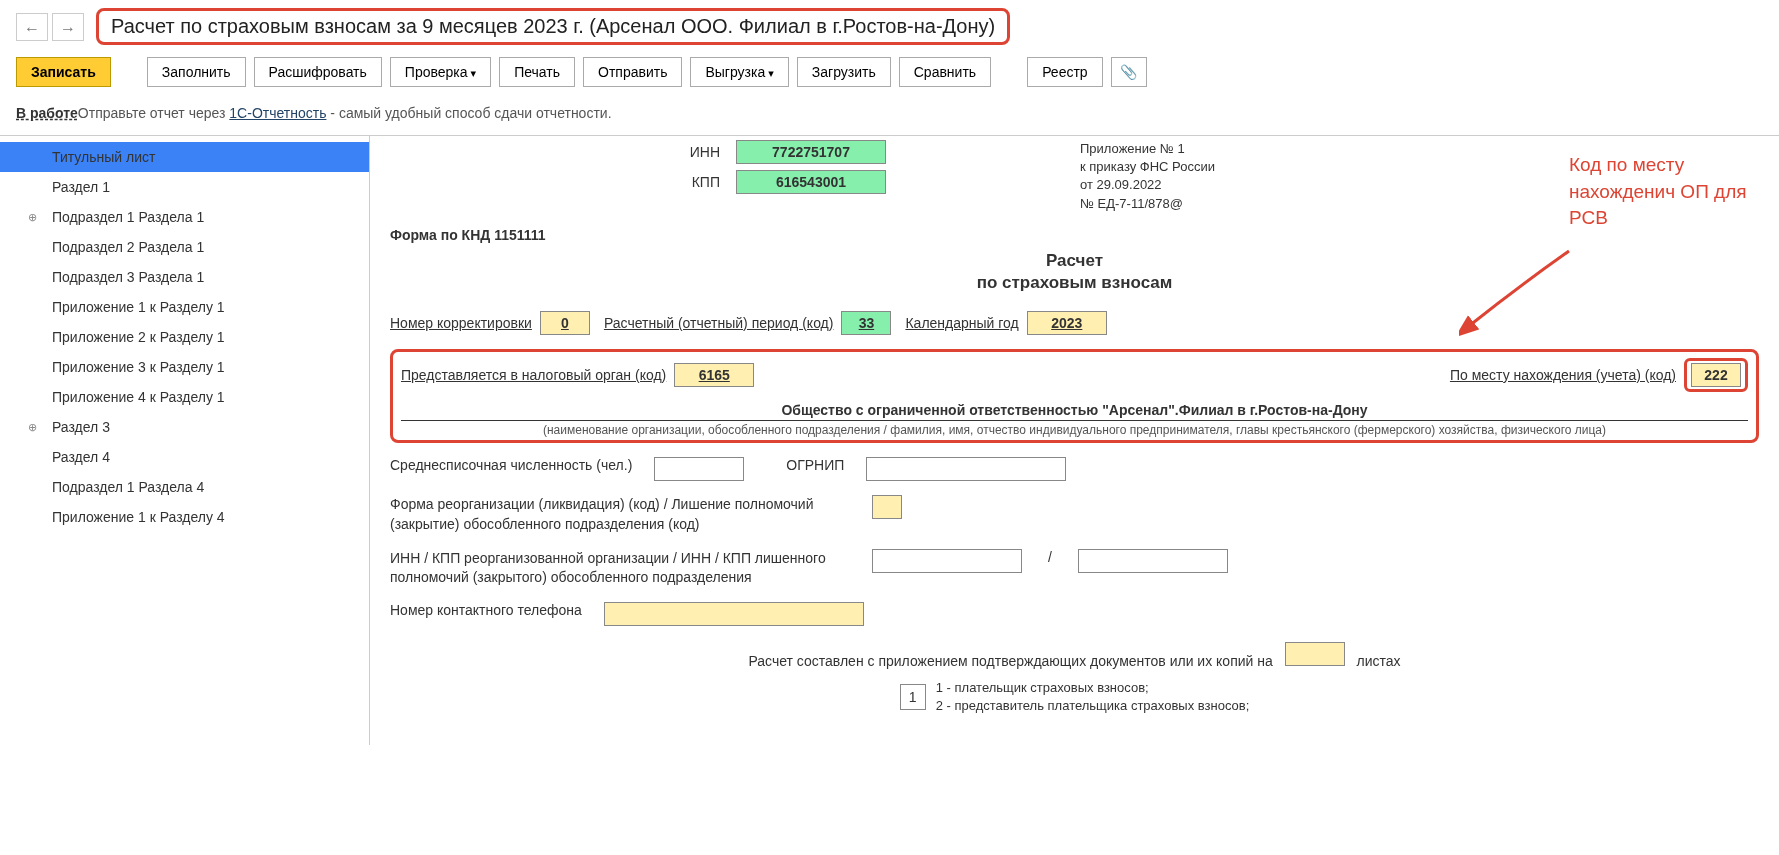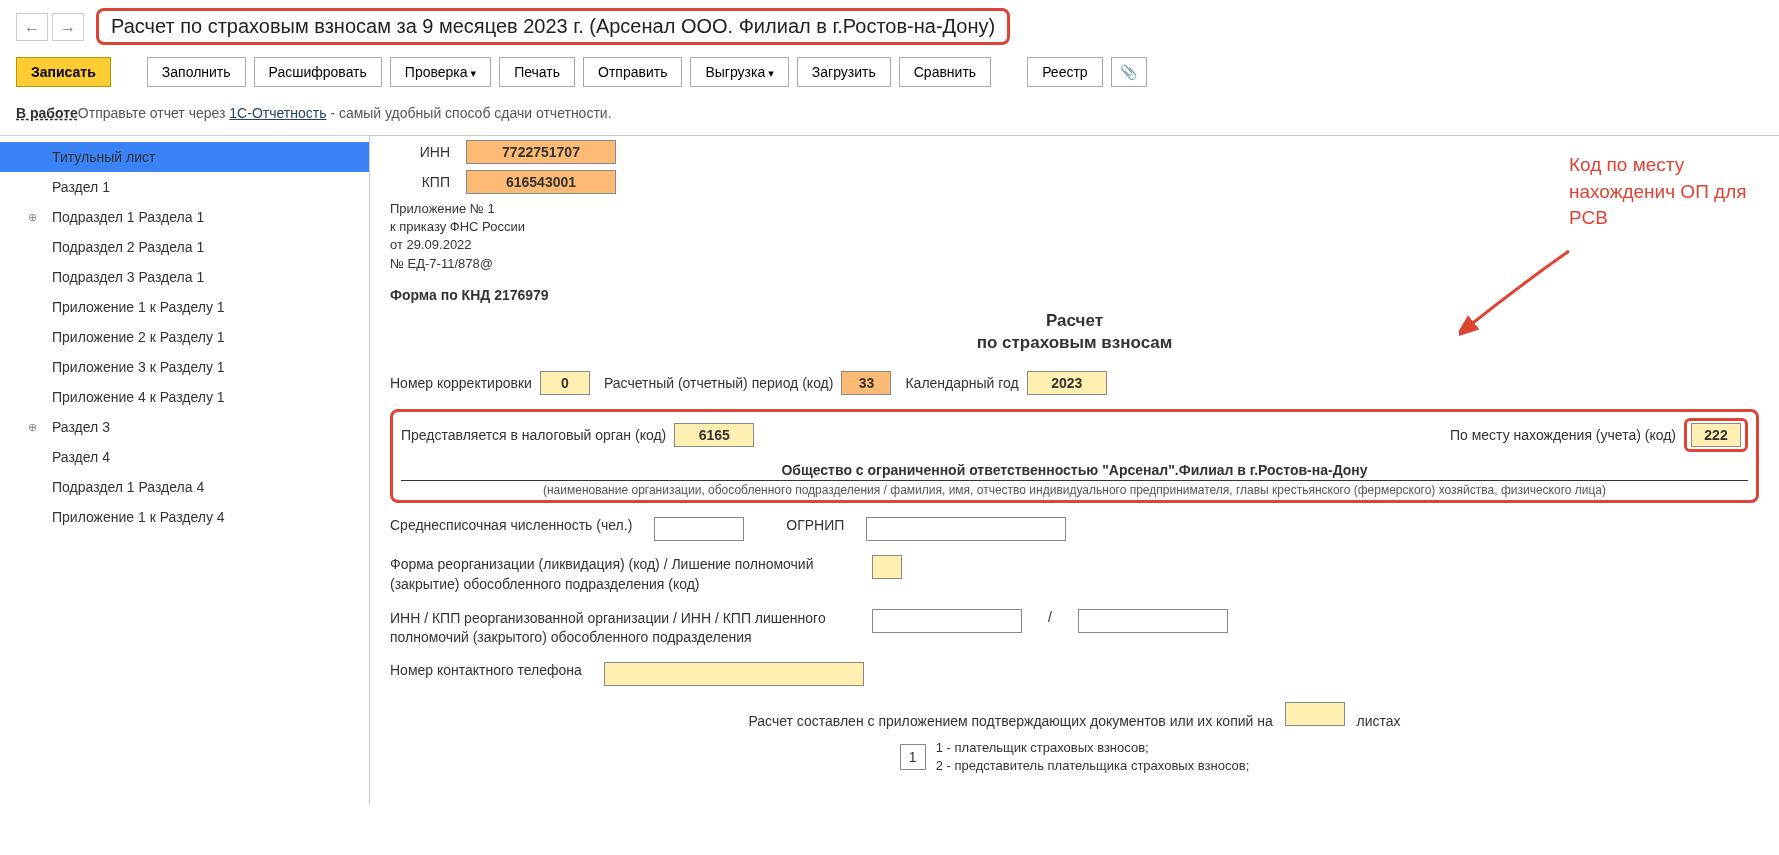--- a/index.html
+++ b/index.html
@@ -25,36 +25,36 @@
 .main { display: flex; border-top: 1px solid #ccc; }
 
 .sidebar { width: 370px; border-right: 1px solid #ccc; padding: 6px 0; }
 .tree-item { padding: 7px 10px 7px 52px; cursor: pointer; position: relative; }
 .tree-item.active { background: #3b82f6; }
 .tree-exp { position: absolute; left: 28px; top: 9px; color: #888; font-size: 11px; }
 
 .content { flex: 1; padding: 4px 20px 30px; position: relative; overflow: auto; }
 
 .hdr-row { display: flex; align-items: center; gap: 10px; margin-bottom: 6px; }
-.hdr-top { display: flex; flex-direction: column; }
+.hdr-top { display: flex; }
 .hdr-left { width: 270px; }
 .hdr-mid { width: 420px; }
 .hdr-right { width: 250px; font-size: 13px; line-height: 1.4; }
 
 .lbl { text-align: right; display: inline-block; margin-right: 6px; }
-.fld { border: 1px solid #888; padding: 3px 8px; background: #fdba74; text-align: center; font-weight: bold; min-width: 120px; display: inline-block; }
+.fld { border: 1px solid #888; padding: 3px 8px; background: #86efac; text-align: center; font-weight: bold; min-width: 120px; display: inline-block; }
 .fld-y { background: #ffefb0; }
 .fld-sm { min-width: 50px; }
 .fld-md { min-width: 80px; }
 
 .form-knd { font-weight: bold; margin-top: 14px; }
 .doc-title { text-align: center; font-weight: bold; font-size: 17px; margin: 8px 0 2px; }
 .doc-subtitle { text-align: center; font-weight: bold; font-size: 17px; margin-bottom: 18px; }
 
-.row-inline { display: flex; align-items: center; gap: 14px; margin-bottom: 14px; flex-wrap: wrap; }
+.row-inline { display: flex; align-items: center; gap: 14px; margin-bottom: 14px; flex-wrap: wrap; text-decoration: underline; }
 .row-inline .group { display: flex; align-items: center; gap: 8px; }
 
 .red-box { border: 3px solid #d43; border-radius: 8px; padding: 6px 8px 2px; }
 
 .org-name { text-align: center; font-weight: bold; border-bottom: 1px solid #333; padding: 0 4px 2px; }
 .org-note { text-align: center; font-size: 12px; color: #555; line-height: 1.3; margin-top: 2px; }
 
 .simple-row { display: flex; align-items: flex-start; gap: 22px; margin: 14px 0; }
 .blank { border: 1px solid #888; background: #fff; min-width: 90px; height: 24px; display: inline-block; }
 .blank-y { background: #ffefb0; }
@@ -152,21 +152,21 @@
         </div>
       </div>
       <div class="hdr-right">
         <div>Приложение № 1</div>
         <div>к приказу ФНС России</div>
         <div>от 29.09.2022</div>
         <div>№ ЕД-7-11/878@</div>
       </div>
     </div>
 
-    <div class="form-knd">Форма по КНД 2176979</div>
+    <div class="form-knd">Форма по КНД 1151111</div>
     <div class="doc-title">Расчет</div>
     <div class="doc-subtitle">по страховым взносам</div>
 
     <div class="row-inline">
       <div class="group">
         <span>Номер корректировки</span>
         <span class="fld fld-y fld-sm">0</span>
       </div>
       <div class="group">
         <span>Расчетный (отчетный) период (код)</span>

